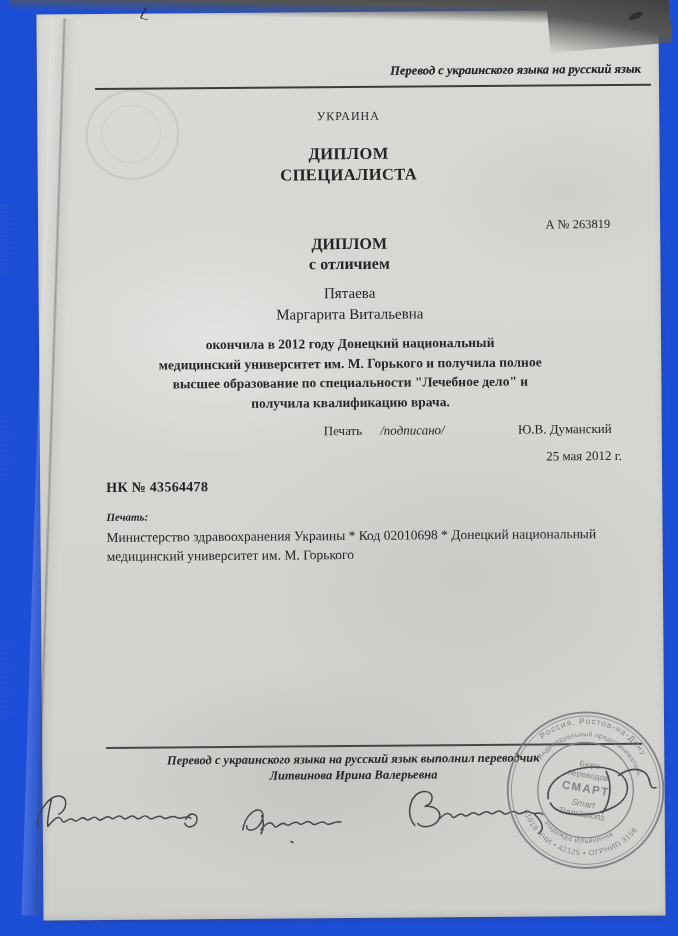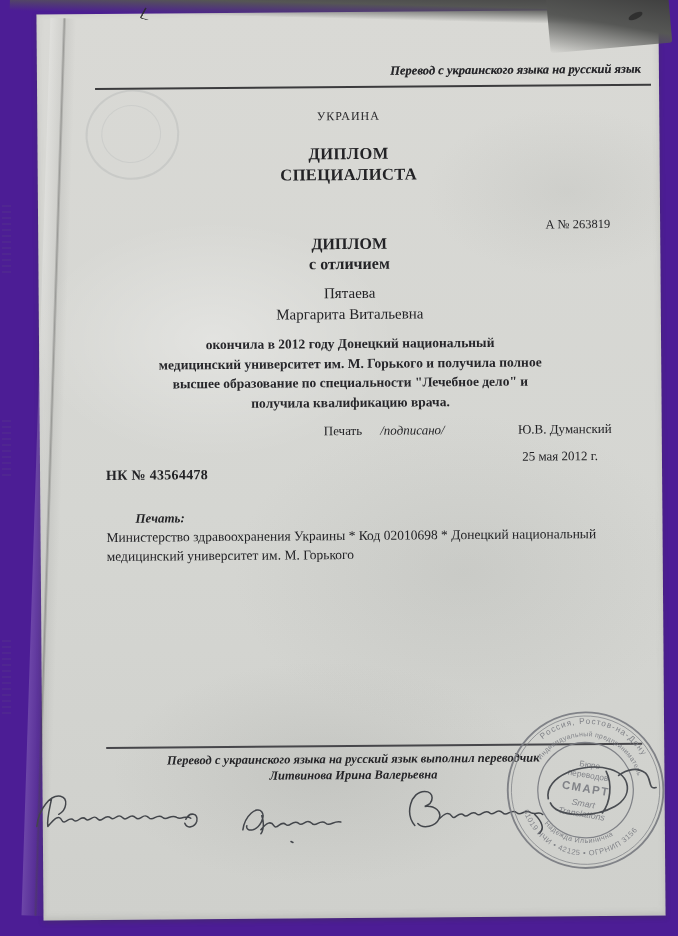--- a/index.html
+++ b/index.html
@@ -1,17 +1,17 @@
 <!DOCTYPE html>
 <html><head>
 <meta charset="utf-8">
 <style>
   html,body{margin:0;padding:0;}
   body{width:678px;height:936px;background:#efeeea;font-family:"Liberation Serif","DejaVu Serif",serif;}
-  .canvas{position:relative;width:678px;height:936px;background:#4c1d95;overflow:hidden;}
+  .canvas{position:relative;width:678px;height:936px;background:#1d4ed8;overflow:hidden;}
 
   
   .paper{
     position:absolute;left:40px;top:12px;width:622px;height:906px;
     transform:rotate(-0.45deg);
     background:
       radial-gradient(ellipse 260px 170px at 28% 36%, rgba(255,255,255,0.30), transparent 70%),
       radial-gradient(ellipse 320px 220px at 68% 62%, rgba(158,160,156,0.20), transparent 72%),
       radial-gradient(ellipse 300px 160px at 45% 84%, rgba(150,152,148,0.22), transparent 70%),
       radial-gradient(ellipse 200px 120px at 85% 20%, rgba(165,167,163,0.18), transparent 70%),
@@ -62,23 +62,23 @@
   .title{top:131px;left:0;width:100%;text-align:center;font-size:16.5px;font-weight:bold;line-height:21px;letter-spacing:.4px;}
   .serial{top:187px;right:50px;font-size:12.5px;margin-top:20px;}
   .honors{top:222px;left:0;width:100%;text-align:center;font-size:16px;font-weight:bold;line-height:20px;}
   .holder{top:271px;left:0;width:100%;text-align:center;font-size:15px;line-height:21px;}
   .body-text{top:322px;left:0;width:100%;text-align:center;font-size:13.5px;font-weight:600;line-height:19.5px;color:#26262a;}
   .body-text div{position:static;}
   .rector-row{top:403px;left:284px;right:50px;display:flex;align-items:baseline;font-size:13px;}
   .rector-row span{position:static;}
   .signed{font-style:italic;margin-left:18px;}
   .rector-name{margin-left:auto;margin-top:8px;}
-  .issue-date{top:438px;right:64px;font-size:13px;}
-  .reg-number{top:454px;left:66px;font-size:14px;font-weight:bold;letter-spacing:.3px;}
-  .seal-label{top:497px;left:66px;font-size:13px;font-weight:bold;font-style:italic;margin-left:29px;}
+  .issue-date{top:438px;right:40px;font-size:13px;}
+  .reg-number{top:466px;left:66px;font-size:14px;font-weight:bold;letter-spacing:.3px;}
+  .seal-label{top:497px;left:66px;font-size:11px;font-weight:bold;font-style:italic;}
   .seal-text{top:515px;left:66px;width:540px;font-size:13.5px;font-weight:500;line-height:18.5px;}
   .seal-text div{position:static;}
   .footer-rule{top:733px;left:64px;right:22px;height:1.5px;background:#46464a;}
   .translator-note{top:738px;left:0;width:100%;text-align:center;font-style:italic;font-weight:bold;font-size:12.5px;line-height:18px;}
   .translator-name{top:756px;left:0;width:100%;text-align:center;font-style:italic;font-weight:bold;font-size:12.5px;}
 
   .sig{overflow:visible;z-index:2;}
   .sig path{fill:none;stroke:#43464b;stroke-width:1.5;stroke-linecap:round;}
   .stamp-svg{left:458px;top:697px;z-index:3;overflow:visible;}
 

